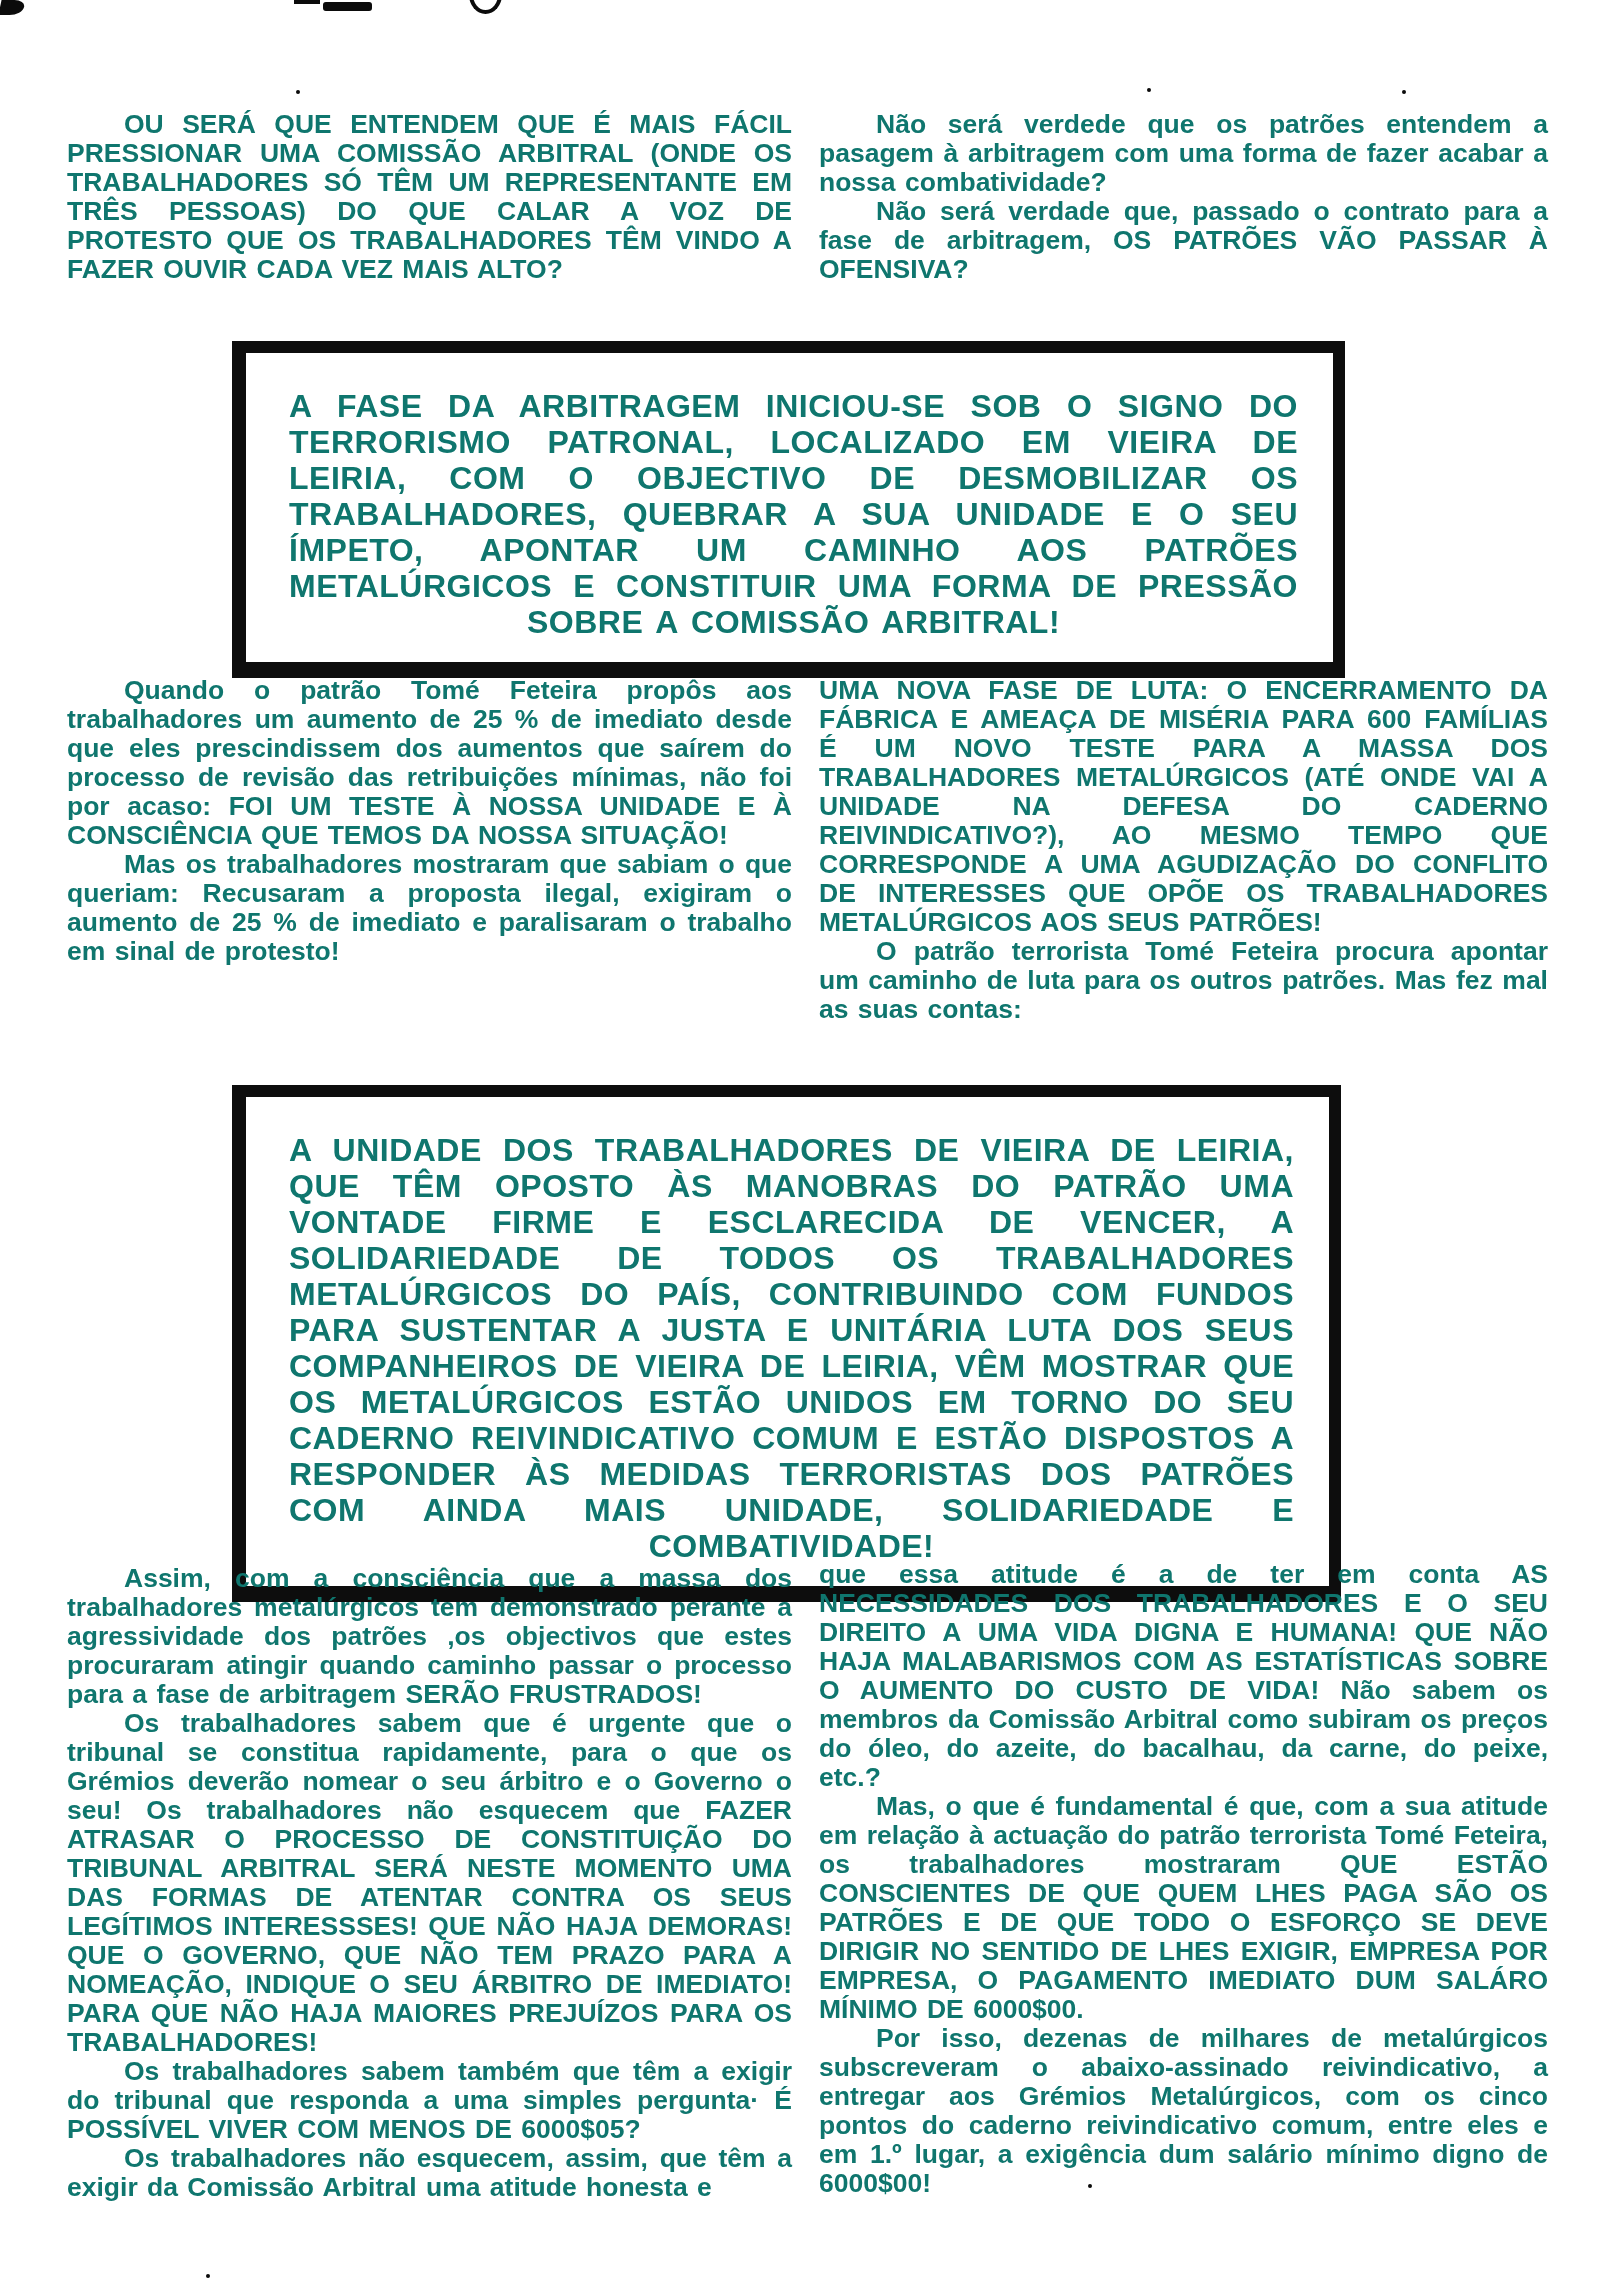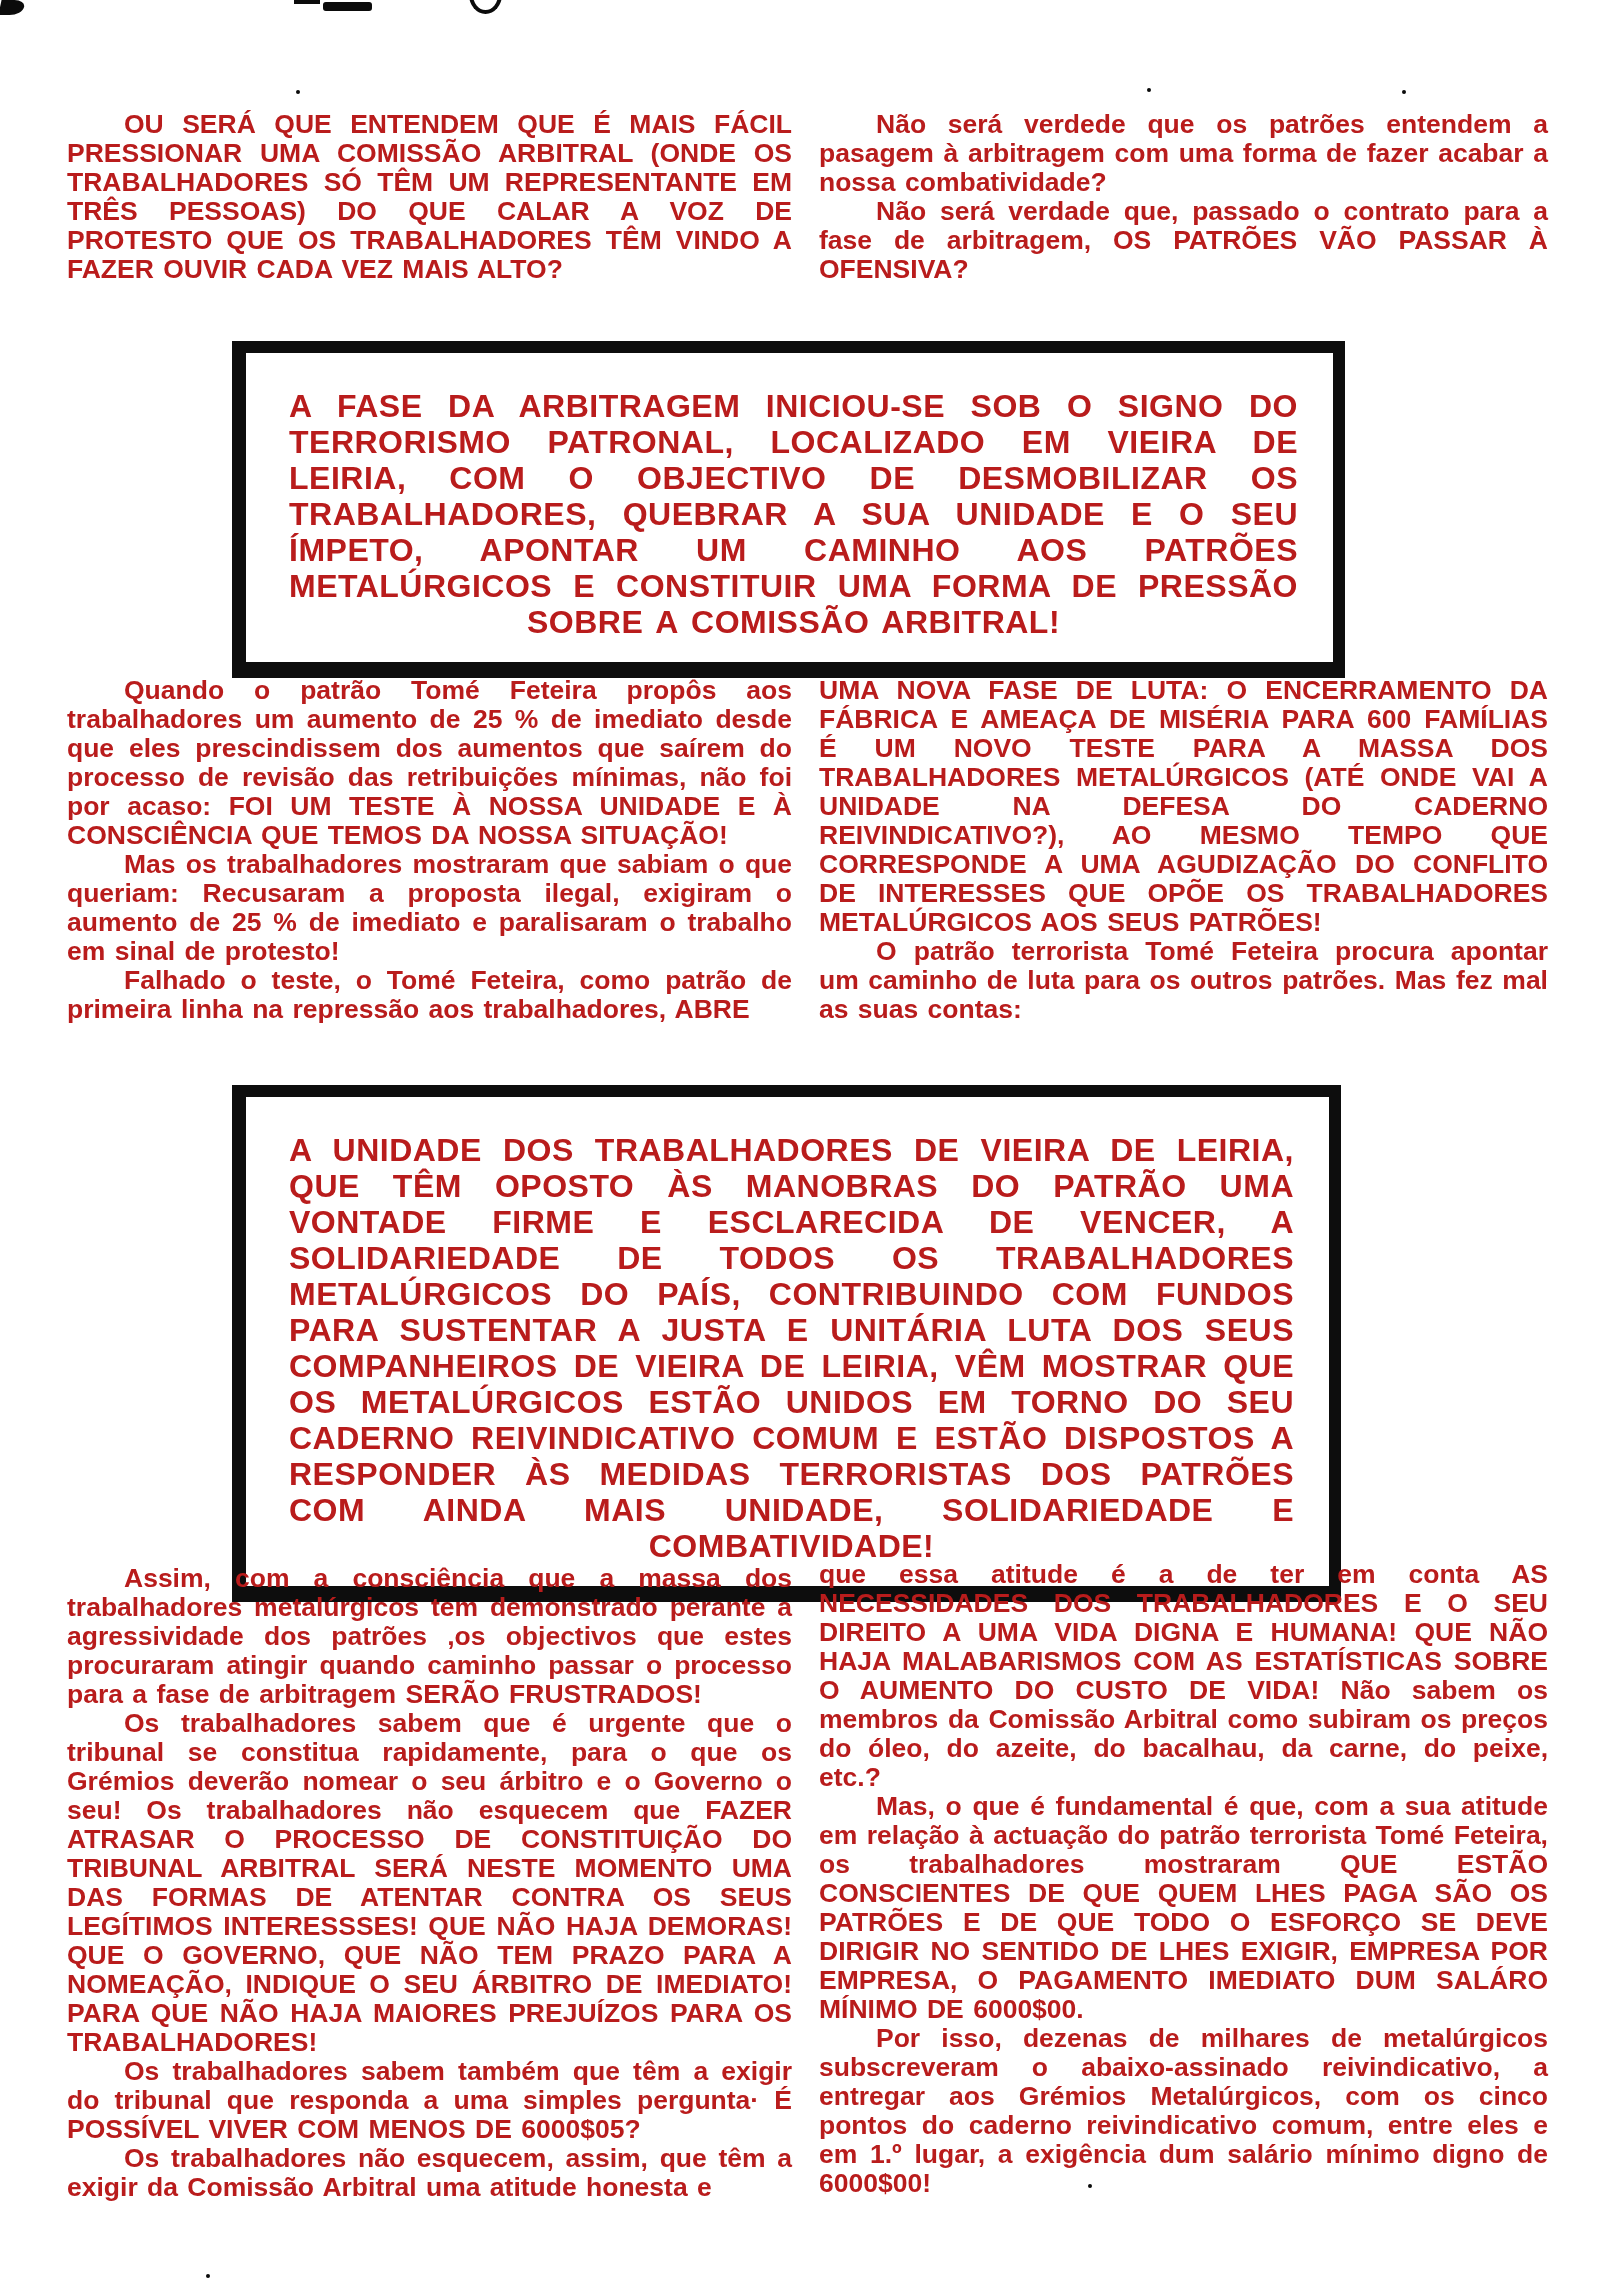--- a/index.html
+++ b/index.html
@@ -2,21 +2,21 @@
 <html lang="pt"><head>
 <meta charset="utf-8">
 <style>
   html, body { margin: 0; padding: 0; background: #777; }
   .page {
     position: relative;
     width: 1600px;
     height: 2290px;
     margin: 0 auto;
     background: #ffffff;
-    color: #b91c1c;
+    color: #0f766e;
     font-family: "Liberation Sans", "DejaVu Sans", sans-serif;
     font-weight: bold;
     overflow: hidden;
   }
   .abs { position: absolute; }
   .col { font-size: 26.5px; line-height: 29px; }
   .col p { margin: 0; text-align: justify; text-indent: 57px; word-spacing: 2px; }
   .col p.no-indent { text-indent: 0; }
   .emph-box {
     position: absolute;
@@ -80,21 +80,20 @@
     <p>Não será verdade que, passado o contrato para a fase de arbitragem, OS PATRÕES VÃO PASSAR À OFENSIVA?</p>
   </div>
 
   <div class="emph-box" style="left:232px; top:341px; width:1113px;">
     <p>A FASE DA ARBITRAGEM INICIOU-SE SOB O SIGNO DO TERRORISMO PATRONAL, LOCALIZADO EM VIEIRA DE LEIRIA, COM O OBJECTIVO DE DESMOBILIZAR OS TRABALHADORES, QUEBRAR A SUA UNIDADE E O SEU ÍMPETO, APONTAR UM CAMINHO AOS PATRÕES METALÚRGICOS E CONSTITUIR UMA FORMA DE PRESSÃO SOBRE A COMISSÃO ARBITRAL!</p>
   </div>
 
   <div class="abs col" style="left:67px; top:676px; width:725px;">
     <p>Quando o patrão Tomé Feteira propôs aos trabalhadores um aumento de 25 % de imediato desde que eles prescindissem dos aumentos que saírem do processo de revisão das retribuições mínimas, não foi por acaso: FOI UM TESTE À NOSSA UNIDADE E À CONSCIÊNCIA QUE TEMOS DA NOSSA SITUAÇÃO!</p>
     <p>Mas os trabalhadores mostraram que sabiam o que queriam: Recusaram a proposta ilegal, exigiram o aumento de 25 % de imediato e paralisaram o trabalho em sinal de protesto!</p>
-    <p>Falhado o teste, o Tomé Feteira, como patrão de primeira linha na repressão aos trabalhadores, ABRE</p>
   </div>
 
   <div class="abs col" style="left:819px; top:676px; width:729px;">
     <p class="no-indent">UMA NOVA FASE DE LUTA: O ENCERRAMENTO DA FÁBRICA E AMEAÇA DE MISÉRIA PARA 600 FAMÍLIAS É UM NOVO TESTE PARA A MASSA DOS TRABALHADORES METALÚRGICOS (ATÉ ONDE VAI A UNIDADE NA DEFESA DO CADERNO REIVINDICATIVO?), AO MESMO TEMPO QUE CORRESPONDE A UMA AGUDIZAÇÃO DO CONFLITO DE INTERESSES QUE OPÕE OS TRABALHADORES METALÚRGICOS AOS SEUS PATRÕES!</p>
     <p>O patrão terrorista Tomé Feteira procura apontar um caminho de luta para os outros patrões. Mas fez mal as suas contas:</p>
   </div>
 
   <div class="emph-box" style="left:232px; top:1085px; width:1109px;">
     <p>A UNIDADE DOS TRABALHADORES DE VIEIRA DE LEIRIA, QUE TÊM OPOSTO ÀS MANOBRAS DO PATRÃO UMA VONTADE FIRME E ESCLARECIDA DE VENCER, A SOLIDARIEDADE DE TODOS OS TRABALHADORES METALÚRGICOS DO PAÍS, CONTRIBUINDO COM FUNDOS PARA SUSTENTAR A JUSTA E UNITÁRIA LUTA DOS SEUS COMPANHEIROS DE VIEIRA DE LEIRIA, VÊM MOSTRAR QUE OS METALÚRGICOS ESTÃO UNIDOS EM TORNO DO SEU CADERNO REIVINDICATIVO COMUM E ESTÃO DISPOSTOS A RESPONDER ÀS MEDIDAS TERRORISTAS DOS PATRÕES COM AINDA MAIS UNIDADE, SOLIDARIEDADE E COMBATIVIDADE!</p>
   </div>

